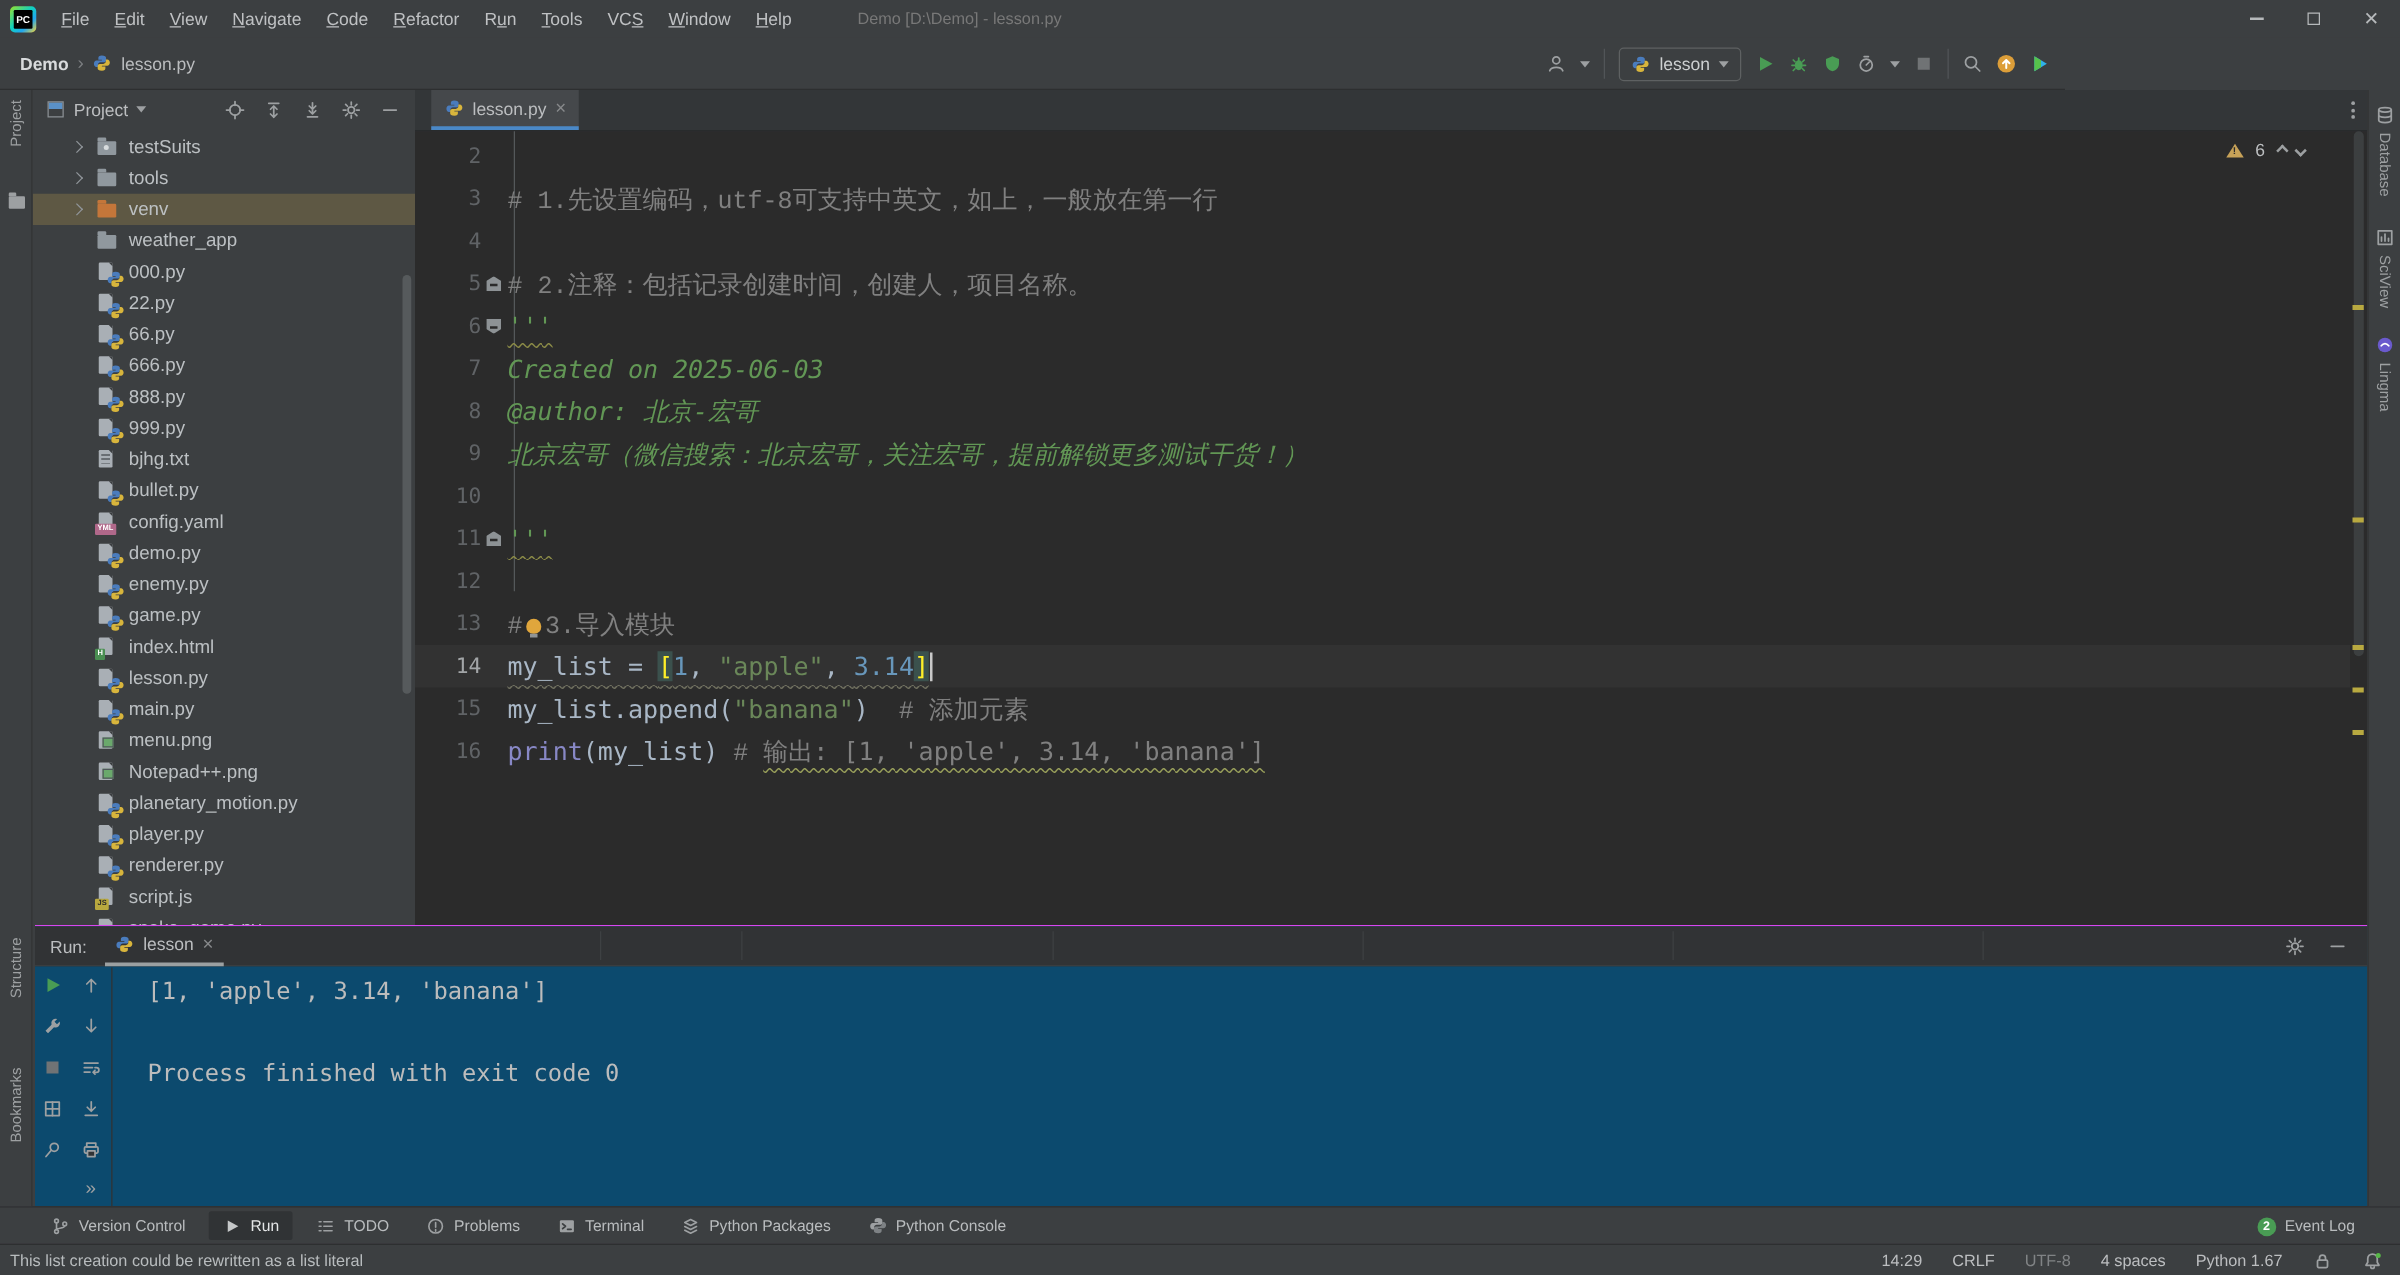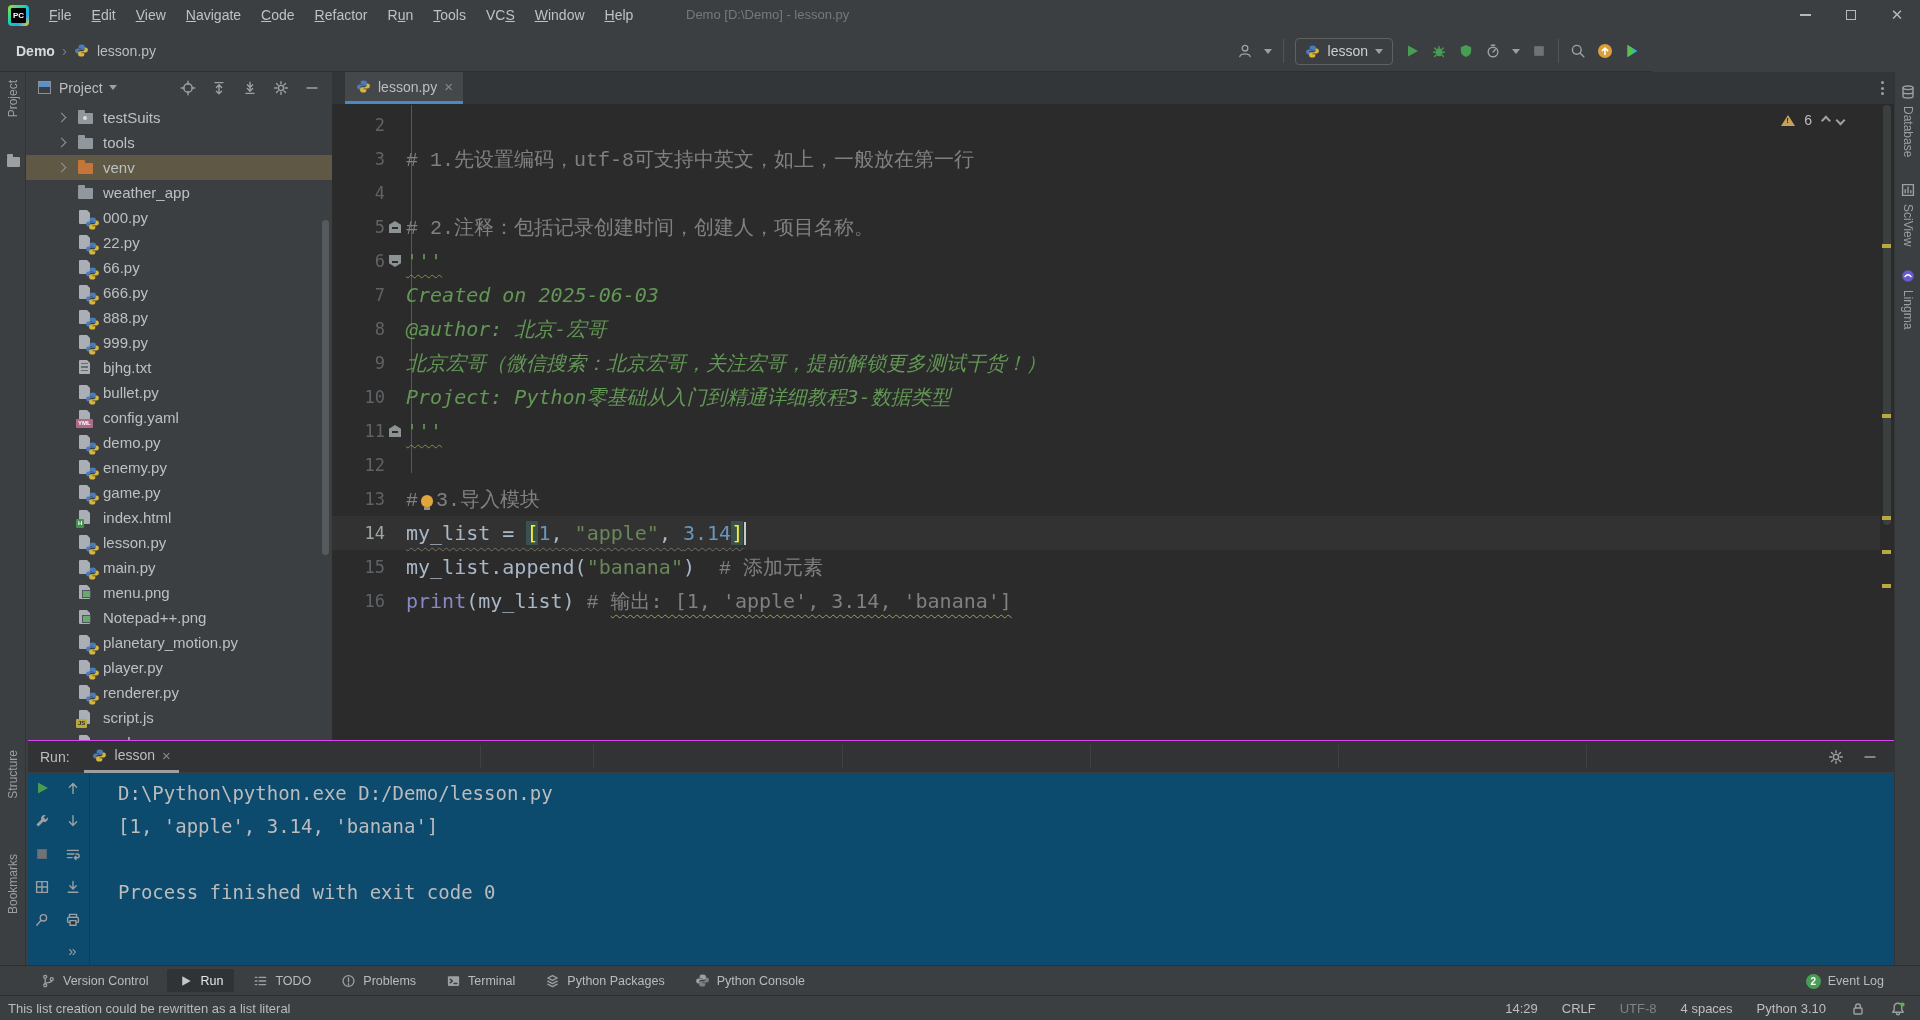--- a/index.html
+++ b/index.html
@@ -737,21 +737,20 @@
           <span class="ctext"><span class="tok-doc">@author: 北京-宏哥</span></span>
         </div>
         <div class="line">
           <span class="ln">9</span>
           <span class="foldcol"></span>
           <span class="ctext"><span class="tok-doc">北京宏哥（微信搜索：北京宏哥，关注宏哥，提前解锁更多测试干货！）</span></span>
         </div>
         <div class="line">
           <span class="ln">10</span>
           <span class="foldcol"></span>
-          <span class="ctext"><span class="tok-doc">Project: Python零基础从入门到精通详细教程3-数据类型</span></span>
         </div>
         <div class="line">
           <span class="ln">11</span>
           <span class="foldcol">
             <span class="fold-m up"></span>
           </span>
           <span class="ctext"><span class="tok-docq">'''</span></span>
         </div>
         <div class="line">
           <span class="ln">12</span>
@@ -876,21 +875,20 @@
         <span class="rtool ico" style="top:138px;" id="ic-print">
             <svg viewBox="0 0 16 16" width="16" height="16" fill="none" stroke="#9da0a2" stroke-width="1.4" stroke-linecap="round" stroke-linejoin="round">
               <rect x="4.4" y="2.4" width="7.2" height="3"></rect>
               <rect x="2.6" y="5.4" width="10.8" height="5" rx="1"></rect>
               <rect x="5" y="8.6" width="6" height="4.6" fill="#313335" stroke="#9da0a2"></rect>
             </svg>
           </span>
         <span class="rtool chevs" style="top:168px;">»</span>
       </div>
       <div class="output" id="output">
-          <div class="out-line">D:\Python\python.exe D:/Demo/lesson.py</div>
           <div class="out-line">[1, 'apple', 3.14, 'banana']</div>
           <div class="out-line">&nbsp;</div>
           <div class="out-line">Process finished with exit code 0</div>
         </div>
     </div>
   </div>
 
   <div class="bottombar" id="bottombar">
     <div class="bb-item">
         <span class="ico" style="width: 15px; height: 15px;">
@@ -960,21 +958,21 @@
     </div>
   </div>
 
   <div class="statusbar">
     <span class="st-msg">This list creation could be rewritten as a list literal</span>
     <div class="st-right">
       <span class="st-item">14:29</span>
       <span class="st-item">CRLF</span>
       <span class="st-item dim">UTF-8</span>
       <span class="st-item">4 spaces</span>
-      <span class="st-item">Python 3.10</span>
+      <span class="st-item">Python 1.67</span>
       <span class="ico" id="ic-lock">
           <svg viewBox="0 0 16 16" width="16" height="16" fill="none" stroke="#9da0a2" stroke-width="1.4" stroke-linecap="round" stroke-linejoin="round">
             <rect x="4" y="7" width="8" height="6" rx="1"></rect>
             <path d="M5.6 7V5.4a2.4 2.4 0 014.8 0V7"></path>
           </svg>
         </span>
       <span class="ico" id="ic-bell">
           <svg viewBox="0 0 16 16" width="16" height="16" fill="none" stroke="#9da0a2" stroke-width="1.4" stroke-linecap="round" stroke-linejoin="round">
             <path d="M8 2.2c2.3 0 3.8 1.7 3.8 3.8v2.8l1.4 2.4H2.8l1.4-2.4V6c0-2.1 1.5-3.8 3.8-3.8z"></path>
             <path d="M6.6 12.4a1.4 1.4 0 002.8 0"></path>

